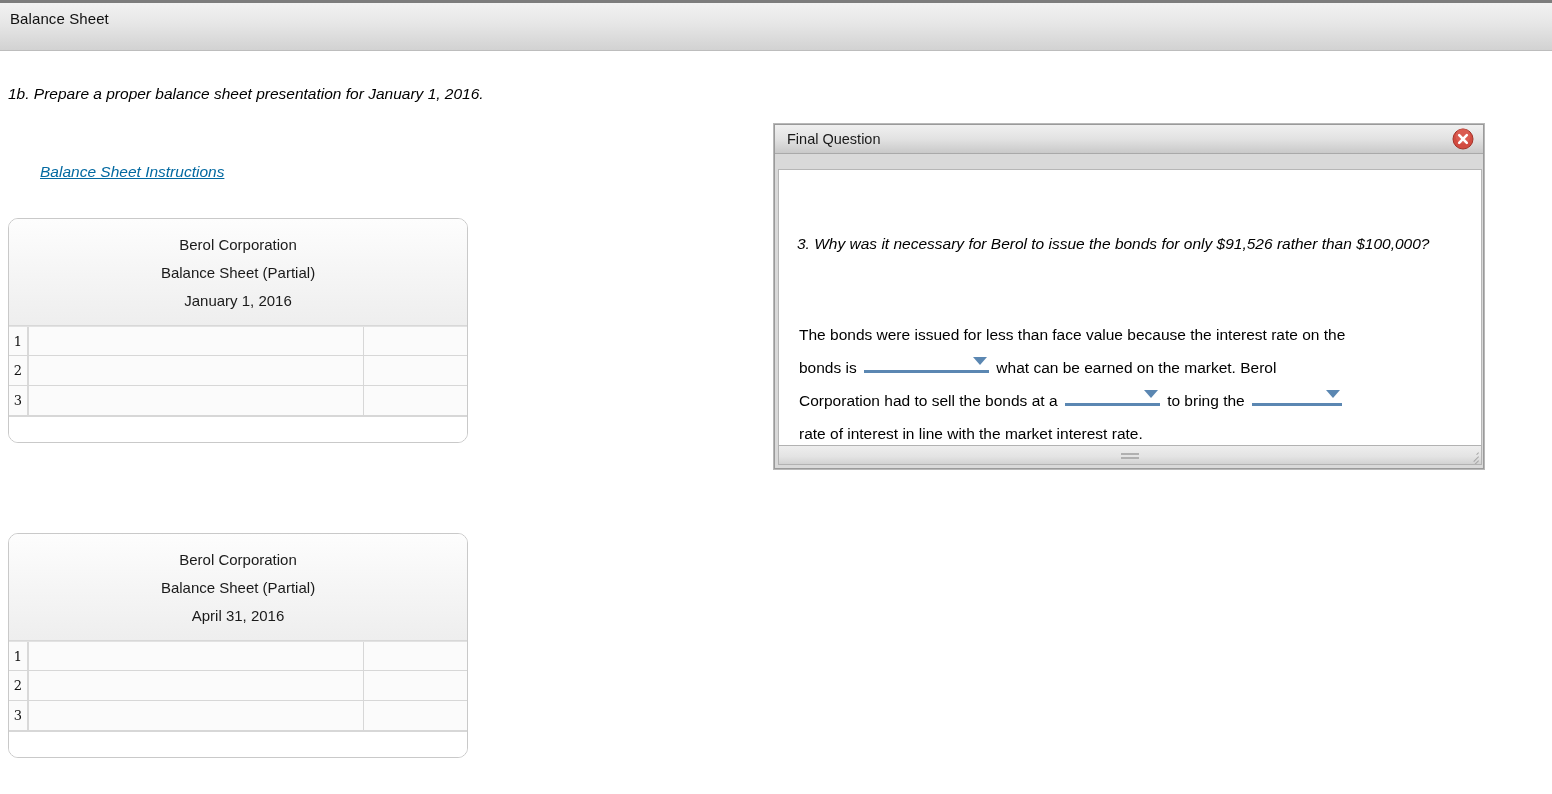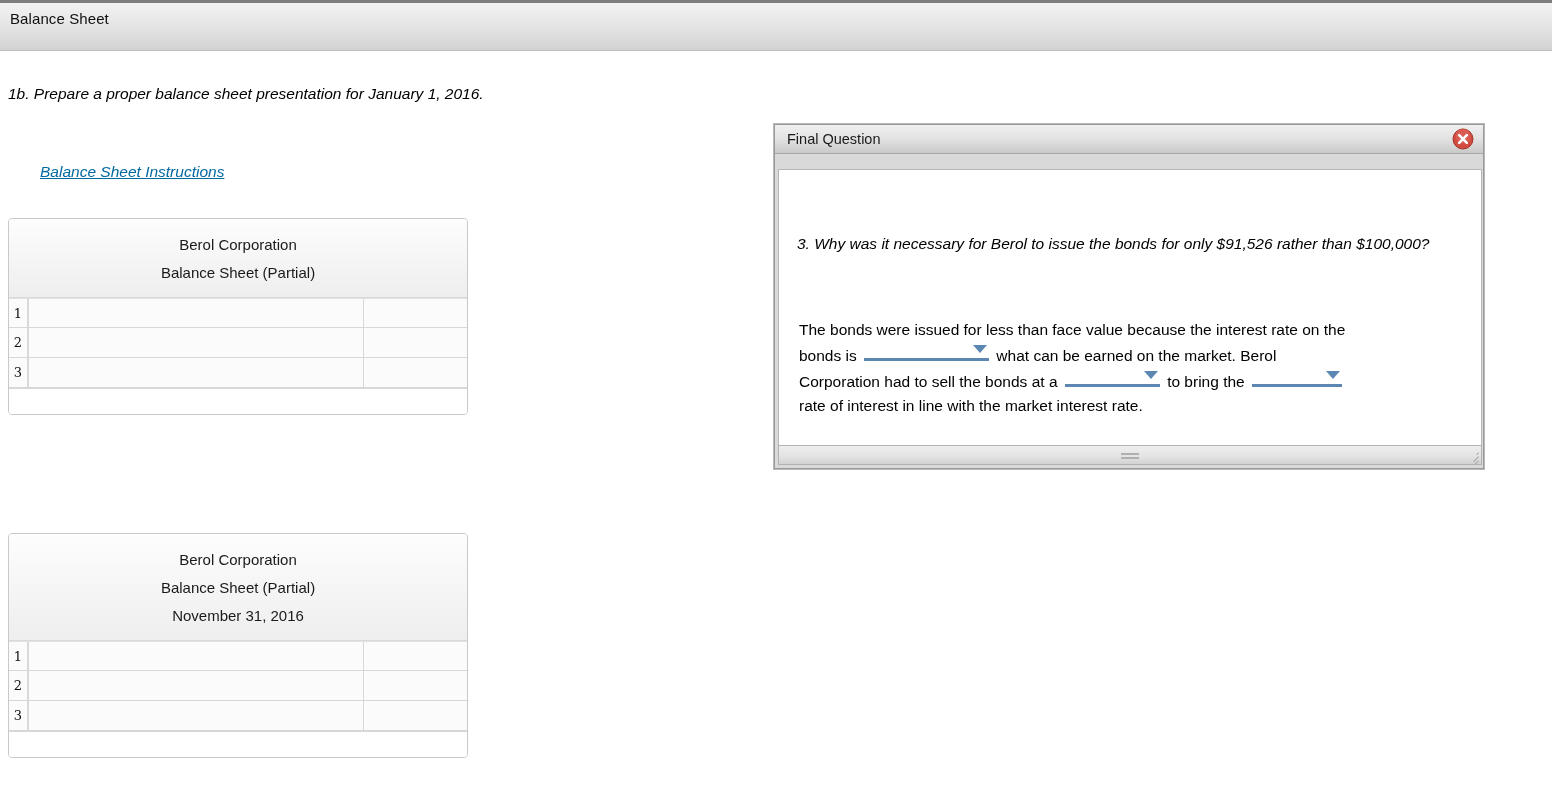--- a/index.html
+++ b/index.html
@@ -43,21 +43,21 @@
     font-style: italic; font-size: 15.5px;
     color: #0369a1; text-decoration: underline;
     cursor: pointer; white-space: nowrap; margin-left: 24px;
   }
 
   
   .sheet {
     position: absolute;
     width: 460px;
     border: 1px solid #c9c9c9;
-    border-radius: 4px;
+    border-radius: 10px;
     background: #ffffff;
     overflow: hidden;
   }
   #sheet-1 { left: 8px; top: 184px; }
   #sheet-2 { left: 8px; top: 499px; }
 
   .sheet-head {
     background: linear-gradient(to bottom, #fdfdfd 0%, #f7f7f7 40%, #eeeeee 100%);
     padding: 12px 0 10px 0;
     border-bottom: 1px solid #d8d8d8;
@@ -146,21 +146,21 @@
     font-size: 15.5px;
     line-height: 24px;
     color: #000;
   }
 
   #answer-text {
     position: absolute;
     left: 20px; top: 148px;
     width: 560px;
     font-size: 15.5px;
-    line-height: 24px;
+    line-height: 33px;
     color: #000;
   }
 
   .ddl {
     display: inline-block;
     position: relative;
     vertical-align: baseline;
     border-bottom: 3px solid #5b87b2;
     height: 19px;
     margin: 0 3px;
@@ -217,20 +217,21 @@
 <div id="page">
 
   <div class="prompt" id="prompt-1">1b. Prepare a proper balance sheet presentation for January 1, 2016.</div>
 
   <a id="instructions-link">Balance Sheet Instructions</a>
 
   <div class="sheet" id="sheet-1">
     <div class="sheet-head">
       <div>Berol Corporation</div>
       <div>Balance Sheet (Partial)</div>
+      <div>January 1, 2016</div>
     </div>
     <div class="sheet-rows">
       <div class="srow">
         <div class="rnum">1</div>
         <div class="cell-desc"></div>
         <div class="cell-amt"></div>
       </div>
       <div class="srow">
         <div class="rnum">2</div>
         <div class="cell-desc"></div>
@@ -243,21 +244,21 @@
       </div>
     </div>
     <div class="sheet-foot"></div>
   </div>
 
 
   <div class="sheet" id="sheet-2">
     <div class="sheet-head">
       <div>Berol Corporation</div>
       <div>Balance Sheet (Partial)</div>
-      <div>November 31, 2016</div>
+      <div>April 31, 2016</div>
     </div>
     <div class="sheet-rows">
       <div class="srow">
         <div class="rnum">1</div>
         <div class="cell-desc"></div>
         <div class="cell-amt"></div>
       </div>
       <div class="srow">
         <div class="rnum">2</div>
         <div class="cell-desc"></div>

